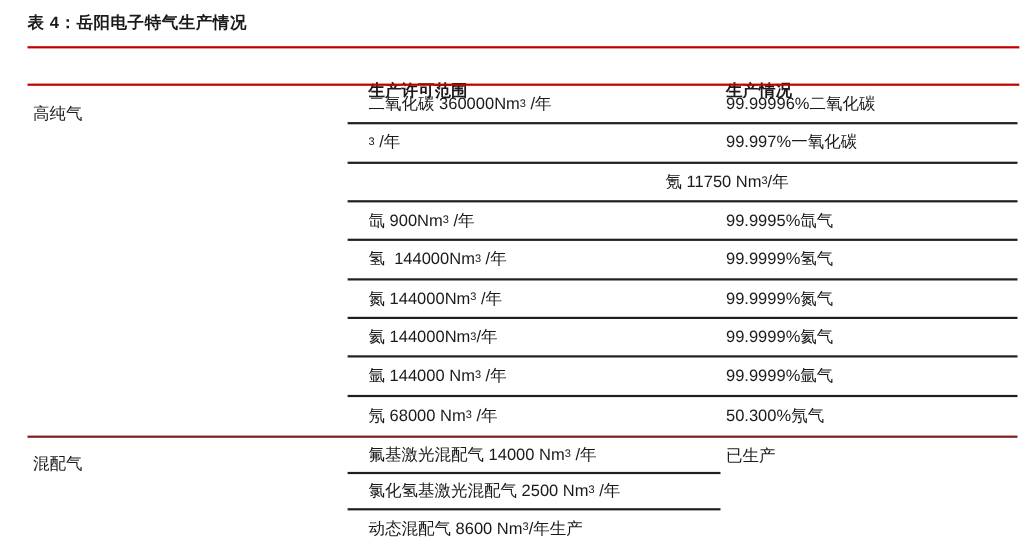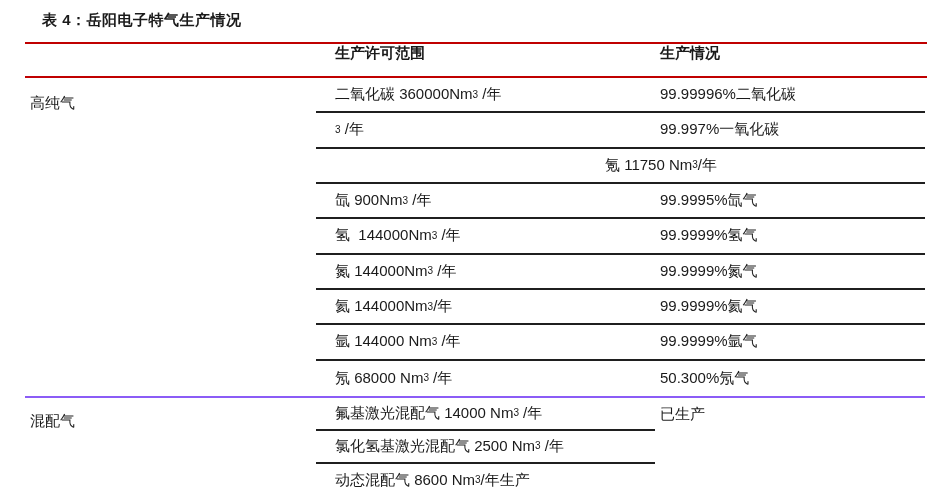--- a/index.html
+++ b/index.html
@@ -1,48 +1,48 @@
 <!DOCTYPE html>
 <html><head>
 <meta charset="utf-8">
 <style>
   html,body{margin:0;padding:0;background:#ffffff;}
   .page{
     position:relative;width:927px;height:496px;background:#ffffff;overflow:hidden;
     font-family:"Liberation Sans",sans-serif;color:#1a1a1a;
   }
   .title{
-    position:absolute;left:42px;top:11px;font-size:15px;font-weight:bold;
+    position:absolute;left:25px;top:11px;font-size:15px;font-weight:bold;
     letter-spacing:0.5px;white-space:pre;
   }
   .rule-red{position:absolute;left:25px;width:902px;height:2px;}
   .rule-red.r1{top:42px;}
   .rule-red.r2{top:76px;}
   .header-row{
-    position:absolute;left:25px;top:44px;width:900px;height:32px;
-    display:flex;align-items:flex-start;font-weight:bold;font-size:15px;
+    position:absolute;left:25px;top:60px;width:900px;height:32px;
+    display:flex;align-items:flex-end;font-weight:bold;font-size:15px;
   }
   .table-body{position:absolute;left:25px;top:78px;width:900px;height:418px;}
   .section{width:100%;}
   .row{display:flex;align-items:center;height:35.33px;font-size:15px;}
   .section2 .row{height:33px;}
   .c1{width:291px;box-sizing:border-box;padding-left:5px;flex:none;height:100%;
       display:flex;align-items:flex-end;}
   .category{font-size:15px;}
   .c23{flex:1;display:flex;align-items:center;height:100%;box-sizing:border-box;justify-content:flex-end;}
   .c23.line-full{border-bottom:2px solid #1f1f1f;}
   .c2{width:339px;flex:none;box-sizing:border-box;padding-left:19px;height:100%;
       display:flex;align-items:center;white-space:pre;}
   .c2.line-col2{border-bottom:2px solid #1f1f1f;}
   .c3{flex:1;box-sizing:border-box;padding-left:5px;height:100%;
       display:flex;align-items:center;white-space:pre;}
   .hc1{width:291px;flex:none;}
   .hc2{width:339px;flex:none;box-sizing:border-box;padding-left:19px;}
   .hc3{flex:1;box-sizing:border-box;padding-left:5px;}
-  .section2{border-top:2px solid #8b5cf6;}
+  .section2{border-top:2px solid #7f1d1d;}
   sup{font-size:10px;line-height:0;vertical-align:super;}
 </style>
 </head>
 <body>
 
 <div class="page">
   <div class="title">表 4：岳阳电子特气生产情况</div>
 
   <div class="rule-red r1" style="background: rgb(192, 0, 0);"></div>
 

